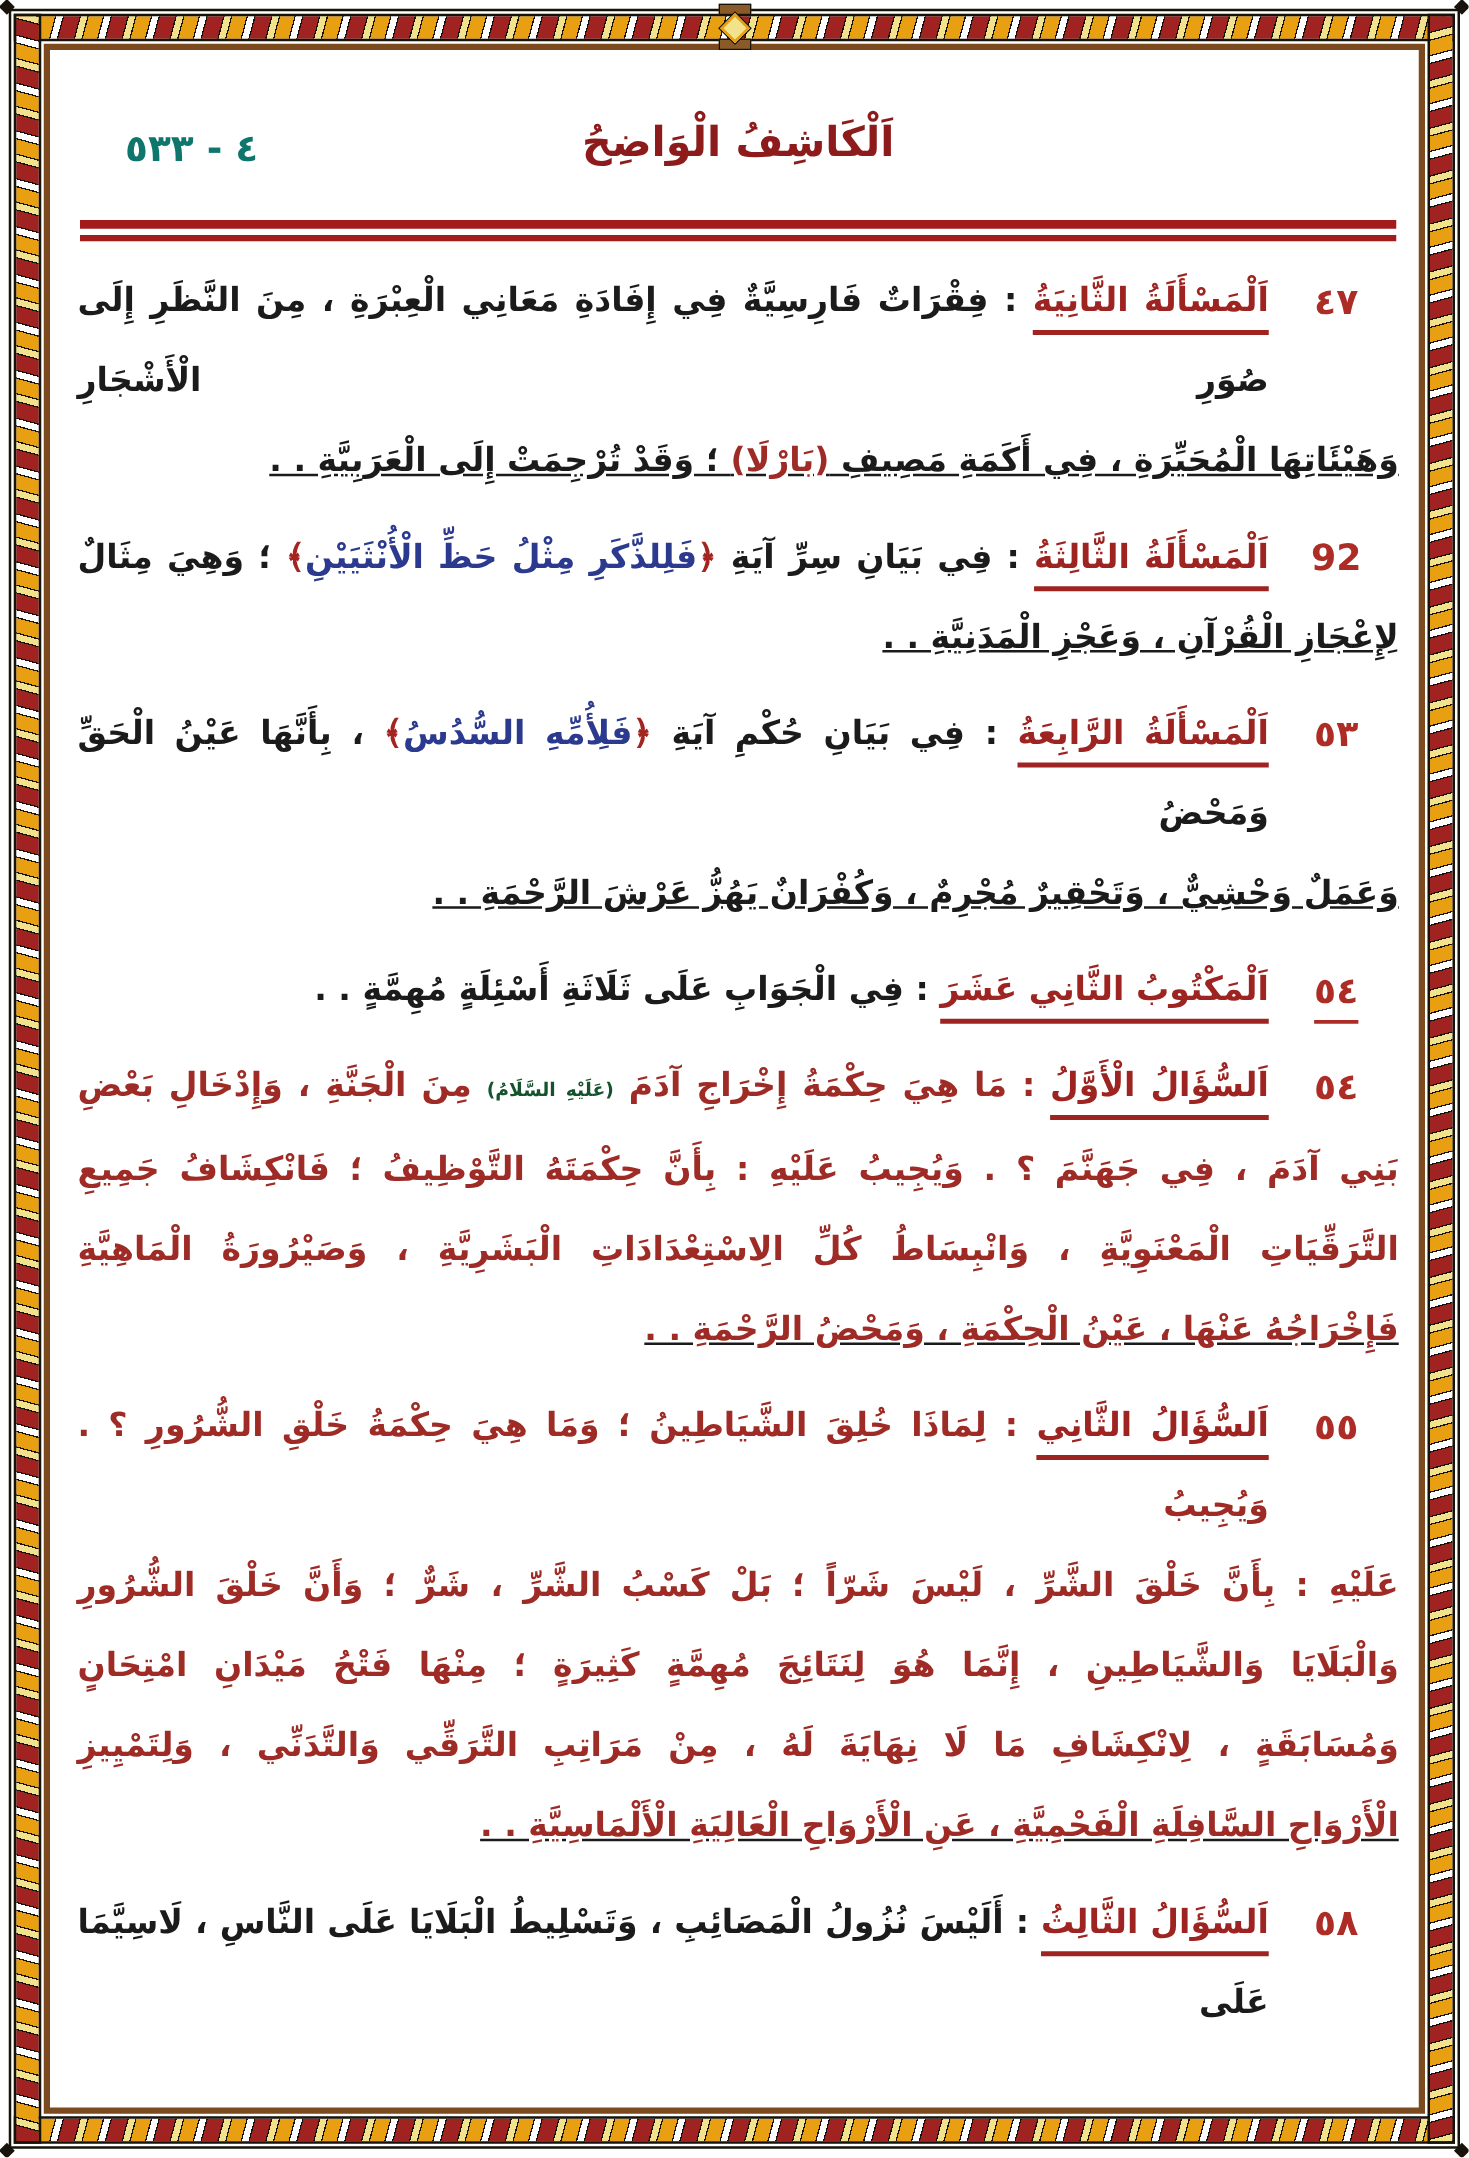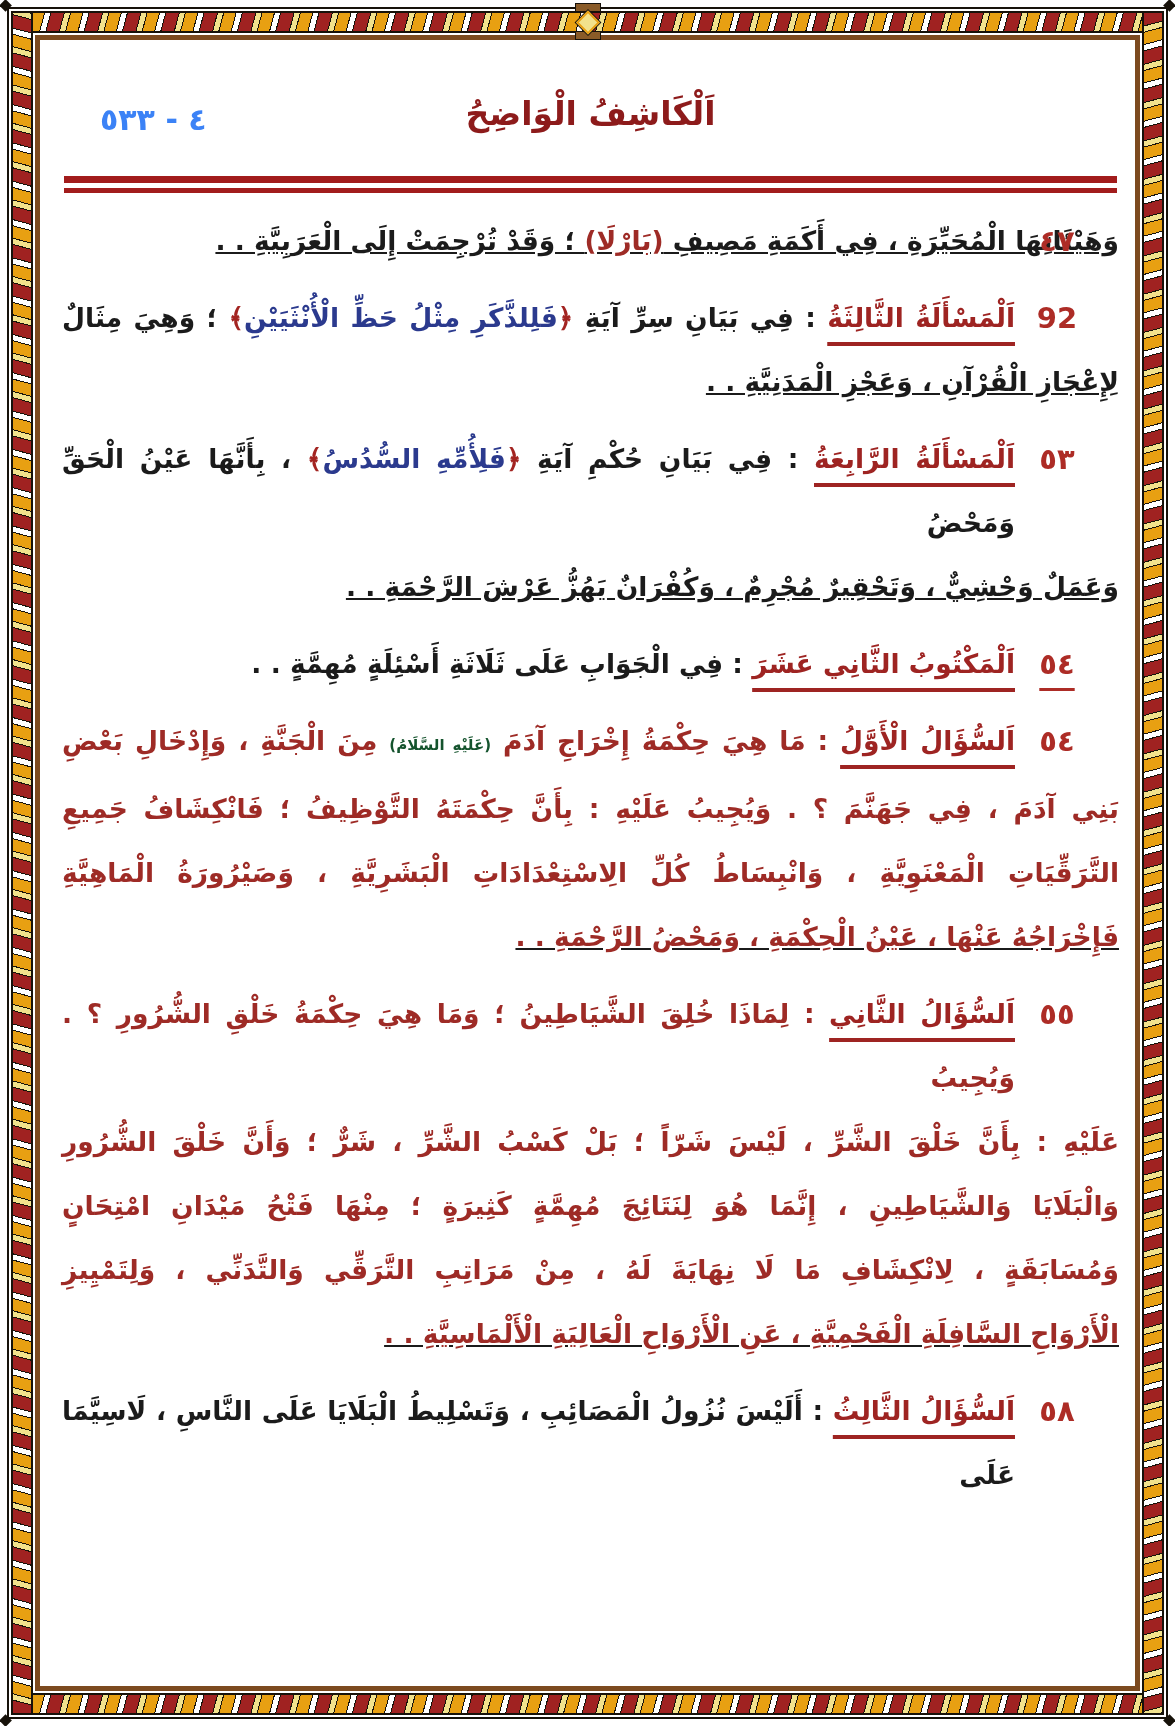--- a/index.html
+++ b/index.html
@@ -40,31 +40,31 @@
     transform:translateX(-50%) rotate(45deg);
     background:#f2e28c;border:2px solid #e8a012;box-shadow:0 0 0 1px #17120a;}
   
   .content{
     position:absolute;inset:40px;padding:38px 16px 0 22px;
     direction:rtl;
   }
   .hdr{position:relative;height:78px;}
   .page-num{
     position:absolute;left:38px;top:24px;direction:rtl;
-    color:#3b82f6;font-weight:700;font-size:30px;letter-spacing:1px;
+    color:#0f766e;font-weight:700;font-size:30px;letter-spacing:1px;
   }
   .doc-title{
     text-align:center;color:#8d1b1b;font-weight:700;font-size:33px;padding-top:16px;
   }
   .rule{margin:20px 2px 0 2px;height:5px;
     border-top:7px solid #a21c1c;border-bottom:5px solid #a21c1c;}
   main{display:block;margin-top:16px;}
   .section{position:relative;margin-bottom:13px;}
   .num{
-    position:absolute;right:20px;top:0;width:84px;text-align:center;
+    position:absolute;right:8px;top:0;width:84px;text-align:center;
     color:#ad2c26;font-weight:700;font-size:29px;line-height:64px;
   }
   .num.u-line{text-decoration:underline;text-decoration-thickness:3px;text-underline-offset:14px;}
   .line{
     font-size:26.5px;font-weight:700;line-height:64px;color:#1b1b1b;
     direction:rtl;
   }
   .line.justify{text-align:justify;text-align-last:justify;}
   .line.center{text-align:right;text-decoration:underline;}
   .line.start{text-align:right;}
@@ -100,20 +100,21 @@
 
   <div class="content">
     <div class="hdr">
       <div class="page-num">٤ - ٥٣٣</div>
       <div class="doc-title">اَلْكَاشِفُ الْوَاضِحُ</div>
     </div>
     <div class="rule"></div>
     <main id="sections">
         <section class="section">
           <span class="num">٤٧</span>
+          <div class="line justify first"><span class="seg-heading">اَلْمَسْأَلَةُ الثَّانِيَةُ</span><span class="seg-black"> : فِقْرَاتٌ فَارِسِيَّةٌ فِي إِفَادَةِ مَعَانِي الْعِبْرَةِ ، مِنَ النَّظَرِ إِلَى صُوَرِ الْأَشْجَارِ</span></div>
           <div class="line center"><span class="seg-black">وَهَيْئَاتِهَا الْمُحَيِّرَةِ ، فِي أَكَمَةِ مَصِيفِ </span><span class="seg-red">(بَارْلَا)</span><span class="seg-black"> ؛ وَقَدْ تُرْجِمَتْ إِلَى الْعَرَبِيَّةِ . .</span></div>
         </section>
         <section class="section">
           <span class="num">92</span>
           <div class="line justify first"><span class="seg-heading">اَلْمَسْأَلَةُ الثَّالِثَةُ</span><span class="seg-black"> : فِي بَيَانِ سِرِّ آيَةِ </span><span class="seg-bracket">﴿</span><span class="seg-blue">فَلِلذَّكَرِ مِثْلُ حَظِّ الْأُنْثَيَيْنِ</span><span class="seg-bracket">﴾</span><span class="seg-black"> ؛ وَهِيَ مِثَالٌ</span></div>
           <div class="line center"><span class="seg-black">لِإِعْجَازِ الْقُرْآنِ ، وَعَجْزِ الْمَدَنِيَّةِ . .</span></div>
         </section>
         <section class="section">
           <span class="num">٥٣</span>
           <div class="line justify first"><span class="seg-heading">اَلْمَسْأَلَةُ الرَّابِعَةُ</span><span class="seg-black"> : فِي بَيَانِ حُكْمِ آيَةِ </span><span class="seg-bracket">﴿</span><span class="seg-blue">فَلِأُمِّهِ السُّدُسُ</span><span class="seg-bracket">﴾</span><span class="seg-black"> ، بِأَنَّهَا عَيْنُ الْحَقِّ وَمَحْضُ</span></div>

